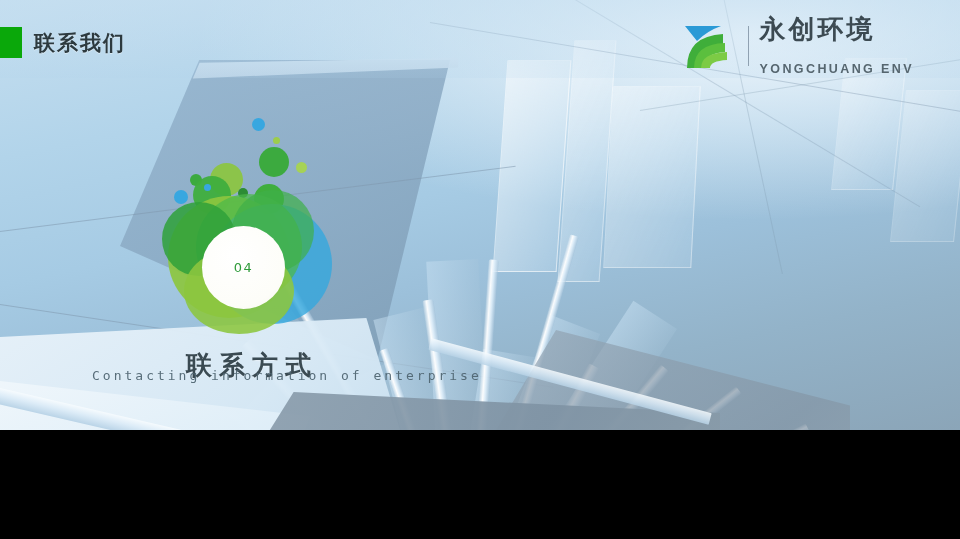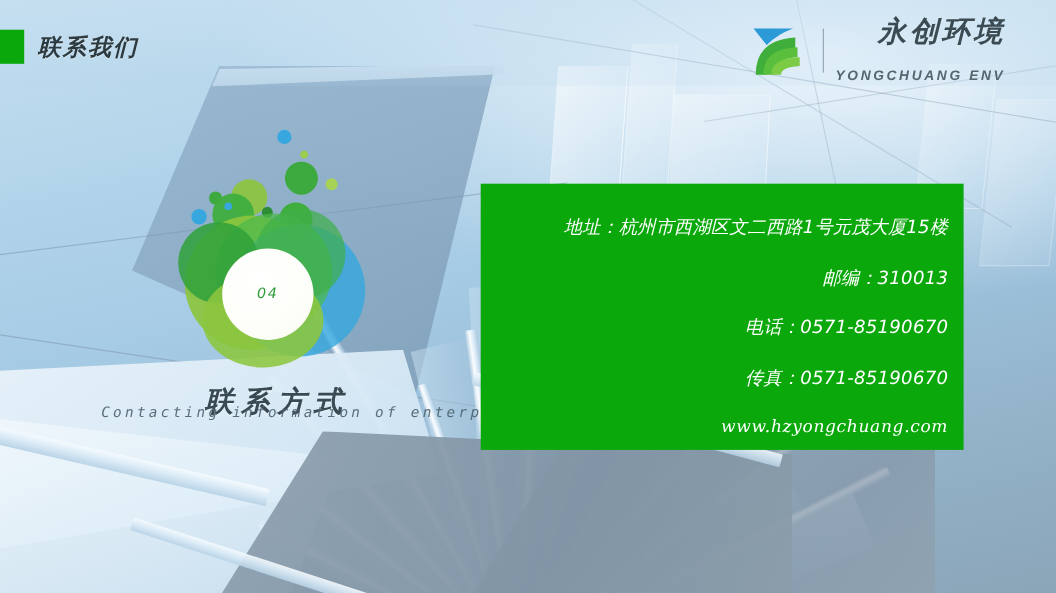--- a/index.html
+++ b/index.html
@@ -4,25 +4,24 @@
 <title>Contact Slide</title>
 <style>
   html, body {
     margin: 0;
     padding: 0;
     background: #000;
   }
   #slide {
     position: relative;
     width: 960px;
-    height: 539px;
+    height: 430px;
     overflow: hidden;
     font-family: "Liberation Sans", sans-serif;
     background: linear-gradient(160deg, #cfe4f2 0%, #b9d8ec 18%, #a9cde6 42%, #9dc4de 62%, #93b5cc 80%, #8fa9bd 100%);
-    font-style: italic;
   }
 
   
   .bg { position:absolute; inset:0; overflow:hidden; }
 
   .bg-sky {
     position:absolute; inset:0;
     background:
       radial-gradient(120% 90% at 78% 8%, #eef6fc 0%, rgba(238,246,252,0) 48%),
       linear-gradient(168deg,#c6dff0 0%, #b2d4ea 25%, #a6cbe4 45%, #9cc0da 60%, #93b3c9 78%, #8ba5b8 100%);
@@ -128,21 +127,21 @@
   .hdr-title {
     position:absolute; left:34px; top:29px;
     font-size:21px; font-weight:bold; color:#2d3a3f; letter-spacing:2px;
     text-shadow:0 1px 0 rgba(255,255,255,.4);
   }
 
   
   .logo { position:absolute; right:46px; top:20px; height:52px; display:flex; align-items:center; }
   .logo-mark { width:58px; height:48px; position:relative; margin-right:9px; }
   .logo-div { width:1px; height:40px; background:#6f8294; opacity:.7; margin-right:11px; }
-  .logo-text { display:flex; flex-direction:column; justify-content:center;align-items:flex-end; }
+  .logo-text { display:flex; flex-direction:column; justify-content:center; }
   .logo-cn {
     font-size:26px; font-weight:bold; color:#3c4a52; letter-spacing:3px; line-height:1.05;
     font-family:"DejaVu Sans", sans-serif;
   }
   .logo-en {
     font-size:12.5px; font-weight:bold; color:#56666f; letter-spacing:2.4px;
     margin-top:18px;
   }
 
   
@@ -301,21 +300,14 @@
     <div class="disc" style="left:24px; top:130px; width:110px; height:86px;  background:#8cc63f; opacity:.88; border-radius:50%;"></div>
 
     <div class="badge-white">
       <span class="badge-num">04</span>
     </div>
   </div>
 
   <div class="sec-title">联系方式</div>
   <div class="sec-sub">Contacting information of enterprise</div>
 
-  <div class="contact-box">
-    <div class="contact-line">地址：杭州市西湖区文二西路1号元茂大厦15楼</div>
-    <div class="contact-line">邮编：310013</div>
-    <div class="contact-line">电话：0571-85190670</div>
-    <div class="contact-line">传真：0571-85190670</div>
-    <div class="contact-line web">www.hzyongchuang.com</div>
-  </div>
 
 </div>
 
 </body></html>

